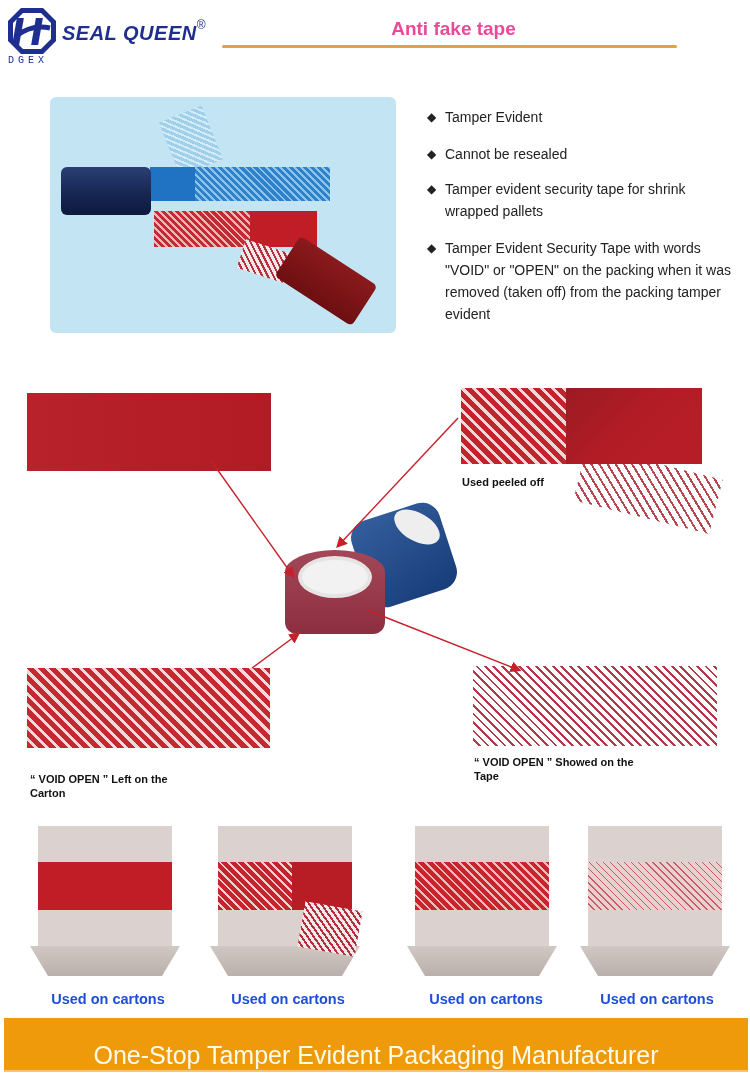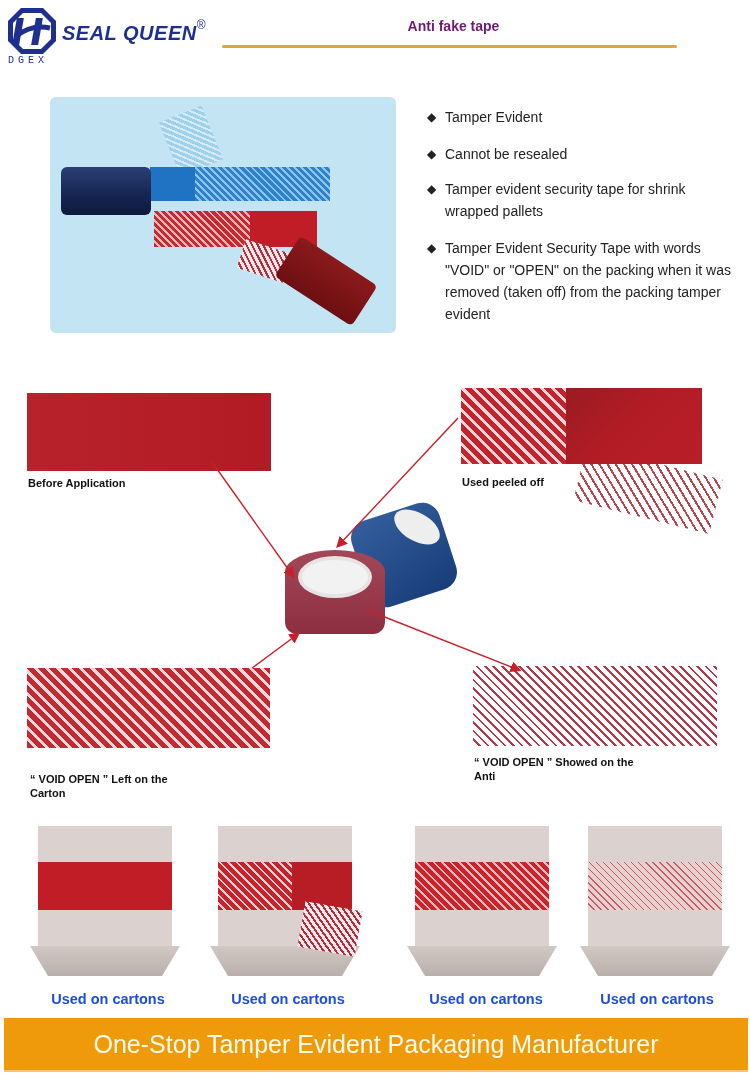--- a/index.html
+++ b/index.html
@@ -6,21 +6,21 @@
   html, body { width: 750px; height: 1079px; background: #ffffff; overflow: hidden; }
   body { position: relative; font-family: "Liberation Sans", sans-serif; color: #1a1a1a; }
 
   .abs { position: absolute; }
 
   
   .logo-mark { left: 6px; top: 6px; width: 52px; height: 50px; }
   .brand { left: 62px; top: 22px; font-size: 20px; font-weight: bold; font-style: italic; color: #1f2f8f; letter-spacing: 0.5px; }
   .brand sup { font-size: 12px; font-style: normal; font-weight: normal; vertical-align: top; position: relative; top: -4px; }
   .subbrand { left: 8px; top: 55px; font-size: 10px; letter-spacing: 4px; color: #1f2f8f; font-family: "Liberation Mono", monospace; }
-  .header-title { left: 230px; top: 18px; width: 447px; text-align: center; font-size: 14px; font-weight: bold; color: #701a75; }
+  .header-title { left: 230px; top: 18px; width: 447px; text-align: center; font-size: 19px; font-weight: bold; color: #ec4899; }
   .header-rule { left: 222px; top: 45px; width: 455px; height: 3px; background: #e2a43a; border-radius: 2px; }
 
   
   .hero { left: 50px; top: 97px; width: 346px; height: 236px; background: #c3e4f3; border-radius: 6px; overflow: hidden; }
   .blue-roll { left: 11px; top: 70px; width: 90px; height: 48px; background: linear-gradient(180deg,#2a3f73,#152551 60%,#0e1a3d); border-radius: 6px; }
   .blue-strip { left: 100px; top: 70px; width: 135px; height: 34px; background: #1f73c2; }
   .blue-pattern { left: 145px; top: 70px; width: 135px; height: 34px; background: repeating-linear-gradient(45deg,#2d82c9 0 3px,#8ec3ea 3px 5px); }
   .blue-flap { left: 118px; top: 15px; width: 46px; height: 58px; transform: rotate(-22deg); background: repeating-linear-gradient(45deg,#9ccde9 0 3px,#d5ecf8 3px 5px); opacity: 0.9; }
   .red-pattern { left: 104px; top: 114px; width: 100px; height: 36px; background: repeating-linear-gradient(45deg,#c42a32 0 3px,#f0b6b6 3px 5px); }
   .red-strip { left: 200px; top: 114px; width: 67px; height: 36px; background: #c01d26; }
@@ -75,21 +75,21 @@
   .band-peel .f { position: absolute; left: 62%; top: 44px; width: 58px; height: 46px; background: repeating-linear-gradient(45deg,#f4e9ea 0 3px,#b42d3a 3px 5px); transform: rotate(10deg); }
   .band-void { background: repeating-linear-gradient(45deg,#c9232c 0 4px,#f0b9bc 4px 6px); }
   .band-light { background: repeating-linear-gradient(45deg,#e8d0cf 0 4px,#c45a63 4px 5px); }
   .carton-label { width: 170px; text-align: center; font-size: 14.5px; font-weight: bold; color: #1d4ed8; }
   .l1 { left: 23px; top: 991px; }
   .l2 { left: 203px; top: 991px; }
   .l3 { left: 401px; top: 991px; }
   .l4 { left: 572px; top: 991px; }
 
   
-  .footer { left: 4px; top: 1018px; width: 744px; height: 54px; background: #ef9a0b; border-bottom: 2px solid #f5c770; display: flex; align-items: center; justify-content: center; }
+  .footer { left: 4px; top: 1018px; width: 744px; height: 54px; background: #ef9a0b; border-bottom: 2px solid #f5c770; display: flex; align-items: flex-end; justify-content: center; }
   .footer span { color: #fffbe9; font-size: 25px; }
 </style>
 </head>
 <body>
 
 <div class="abs logo-mark">
   <svg width="52" height="50" viewBox="0 0 52 50">
     <polygon points="15,2 37,2 50,15 50,35 37,48 15,48 2,35 2,15" fill="#1f2f8f"></polygon>
     <polygon points="17,7 35,7 45,17 45,33 35,43 17,43 7,33 7,17" fill="#ffffff"></polygon>
     <rect x="13" y="12" width="7" height="27" fill="#1f2f8f" transform="skewX(-10)"></rect>
@@ -127,21 +127,20 @@
     <span>Tamper evident security tape for shrink wrapped pallets</span>
   </div>
   <div class="bullet b4">
     <span class="diamond">◆</span>
     <span>Tamper Evident Security Tape with words "VOID" or "OPEN" on the packing when it was removed (taken off) from the packing tamper evident</span>
   </div>
 </div>
 
 <div class="abs solid-red"></div>
 <div class="abs caption cap-before">
-  <div>Before Application</div>
 </div>
 
 <div class="abs peel-flap"></div>
 <div class="abs peel-left"></div>
 <div class="abs peel-right"></div>
 <div class="abs caption cap-peel">Used peeled off</div>
 
 <div class="abs center-blue"></div>
 <div class="abs center-blue-hole"></div>
 <div class="abs center-red"></div>
@@ -149,21 +148,21 @@
 
 <div class="abs carton-left"></div>
 <div class="abs caption cap-carton-left">
   <div>“ VOID OPEN ” Left on the</div>
   <div>Carton</div>
 </div>
 
 <div class="abs tape-right"></div>
 <div class="abs caption cap-tape-right">
   <div>“ VOID OPEN ” Showed on the</div>
-  <div>Anti</div>
+  <div>Tape</div>
 </div>
 
 <svg class="arrows" viewBox="0 0 750 1079">
   <defs>
     <marker id="ah" markerWidth="8" markerHeight="8" refX="6" refY="4" orient="auto">
       <path d="M0,0 L8,4 L0,8 z" fill="#c8202a"></path>
     </marker>
   </defs>
   <line x1="212" y1="462" x2="293" y2="576" stroke="#c8202a" stroke-width="1.4" marker-end="url(#ah)"></line>
   <line x1="458" y1="418" x2="338" y2="546" stroke="#c8202a" stroke-width="1.4" marker-end="url(#ah)"></line>

